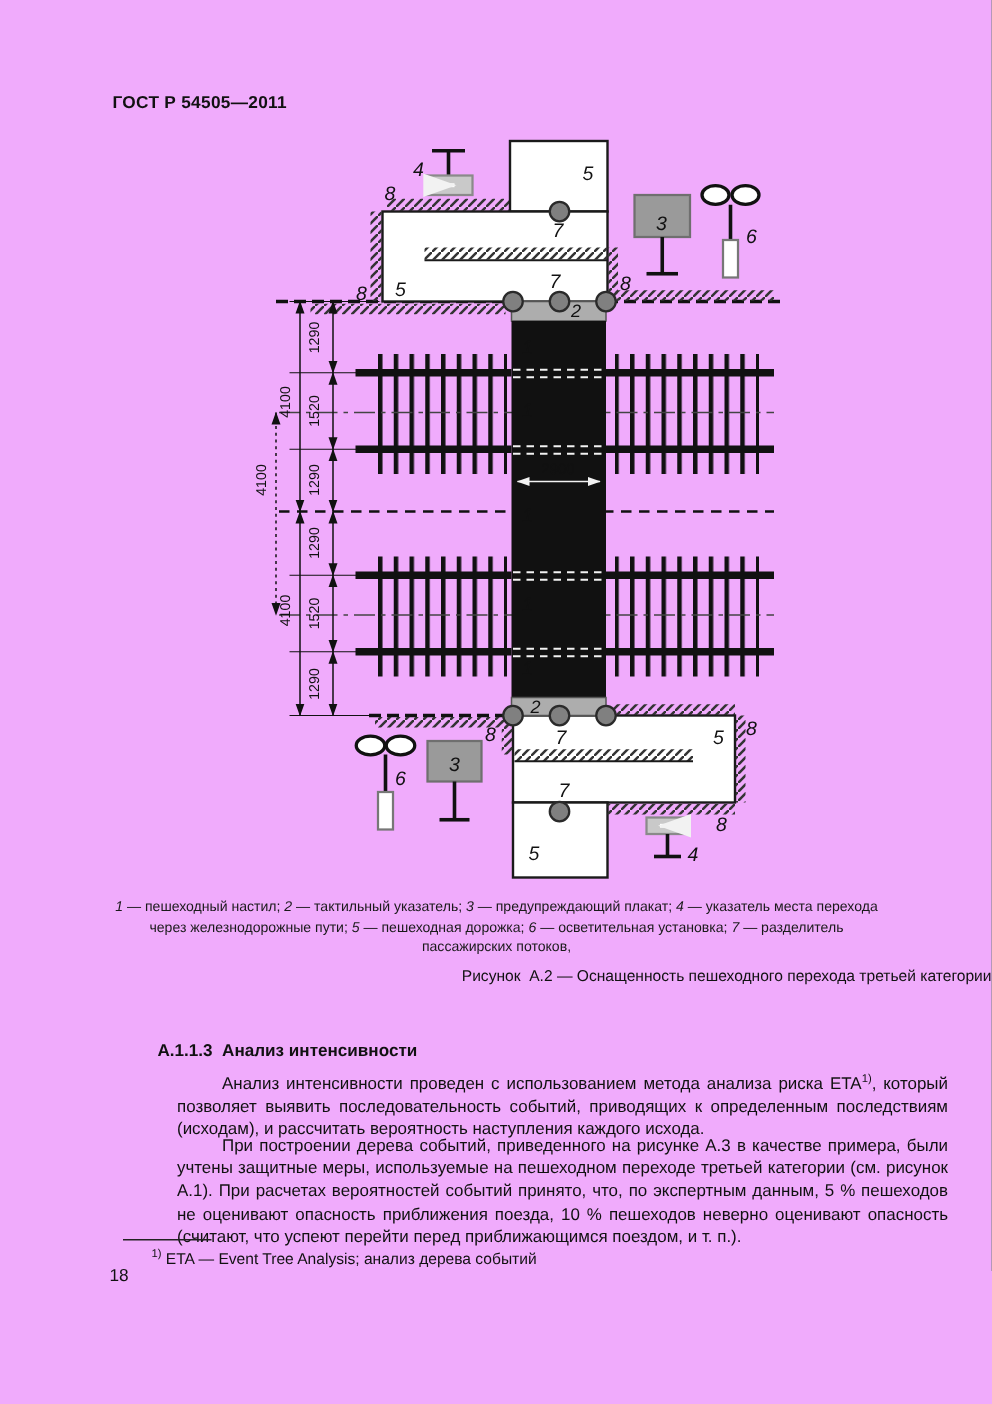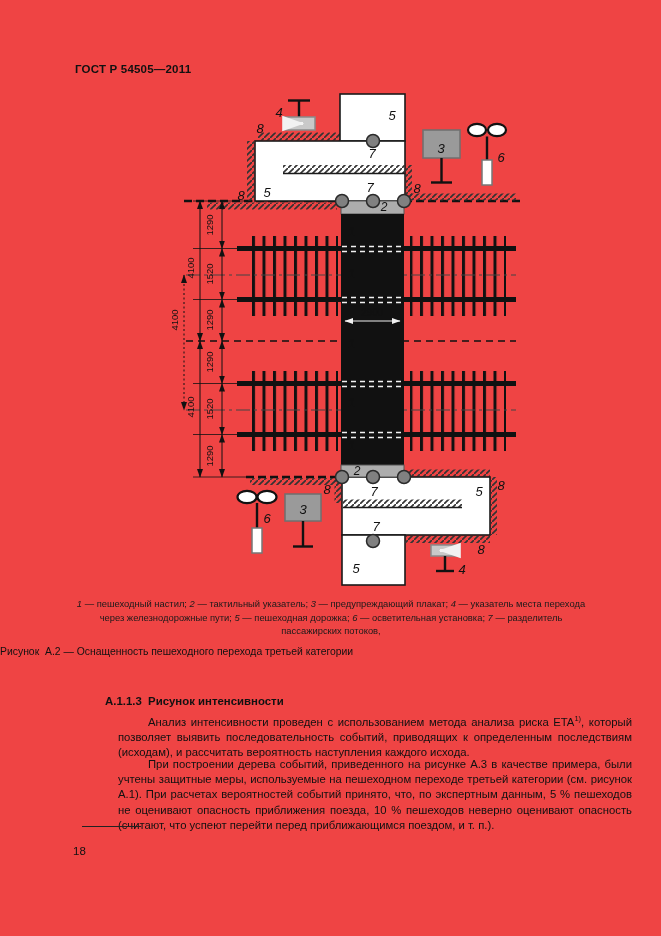--- a/index.html
+++ b/index.html
@@ -1,23 +1,23 @@
 <!DOCTYPE html>
 <html><head>
 <meta charset="utf-8">
 <style>
   html,body{margin:0;padding:0;background:#888;}
-  .page{position:relative;width:661px;height:936px;background:#ef4444;margin:0 auto;
+  .page{position:relative;width:661px;height:936px;background:#f0abfc;margin:0 auto;
         font-family:"Liberation Sans",sans-serif;color:#111;overflow:hidden;}
   .abs{position:absolute;}
   .doc-number{left:75px;top:63px;font-size:11.5px;font-weight:bold;letter-spacing:.2px;}
   svg text{font-family:"Liberation Sans",sans-serif;fill:#111;}
   .legend{left:70px;top:597px;width:522px;text-align:center;font-size:9.4px;line-height:13.5px;color:#1a1a1a;}
   .legend i{font-style:italic;}
-  .caption{left:0;top:646px;width:661px;text-align:left;font-size:10.4px;white-space:pre-wrap;}
+  .caption{left:0;top:646px;width:661px;text-align:right;font-size:10.4px;white-space:pre-wrap;}
   .heading{left:105px;top:695px;font-size:11.4px;font-weight:bold;white-space:pre-wrap;}
   .para{left:75px;width:514px;font-size:11.3px;line-height:15.2px;text-align:justify;text-indent:30px;margin-left:43px;}
   .p1{top:711px;}
   .p2{top:757px;}
   .para sup,.footnote sup{font-size:7.5px;}
   .fn-rule{left:82px;top:826px;width:59px;border-top:1.2px solid #222;height:0;}
   .footnote{left:75px;top:831px;width:514px;font-size:10.4px;text-indent:26px;}
   .page-num{left:73px;top:845px;font-size:11.5px;}
 </style>
 </head>
@@ -223,23 +223,24 @@
       <text x="462" y="574">4</text>
     </g>
   </svg>
 
   <div class="abs legend">
     <span><i>1</i><span> — пешеходный настил; </span></span><span><i>2</i><span> — тактильный указатель; </span></span><span><i>3</i><span> — предупреждающий плакат; </span></span><span><i>4</i><span> — указатель места перехода через железнодорожные пути; </span></span><span><i>5</i><span> — пешеходная дорожка; </span></span><span><i>6</i><span> — осветительная установка; </span></span><span><i>7</i><span> — разделитель пассажирских потоков, </span></span>
   </div>
 
   <div class="abs caption">Рисунок  А.2 — Оснащенность пешеходного перехода третьей категории</div>
 
-  <div class="abs heading">А.1.1.3  Рисунок интенсивности</div>
+  <div class="abs heading">А.1.1.3  Анализ интенсивности</div>
 
   <div class="abs para p1"><span>Анализ интенсивности проведен с использованием метода анализа риска ETA</span><sup>1)</sup><span>, который позволяет выявить последовательность событий, приводящих к определенным последствиям (исходам), и рассчитать вероятность наступления каждого исхода.</span></div>
 
   <div class="abs para p2">При построении дерева событий, приведенного на рисунке А.3 в качестве примера, были учтены защитные меры, используемые на пешеходном переходе третьей категории (см. рисунок А.1). При расчетах вероятностей событий принято, что, по экспертным данным, 5 % пешеходов не оценивают опасность приближения поезда, 10 % пешеходов неверно оценивают опасность (считают, что успеют перейти перед приближающимся поездом, и т. п.).</div>
 
   <div class="abs fn-rule"></div>
+  <div class="abs footnote"><sup>1)</sup><span> ETA — Event Tree Analysis; анализ дерева событий</span></div>
 
   <div class="abs page-num">18</div>
 
 </div>
 
 </body></html>

